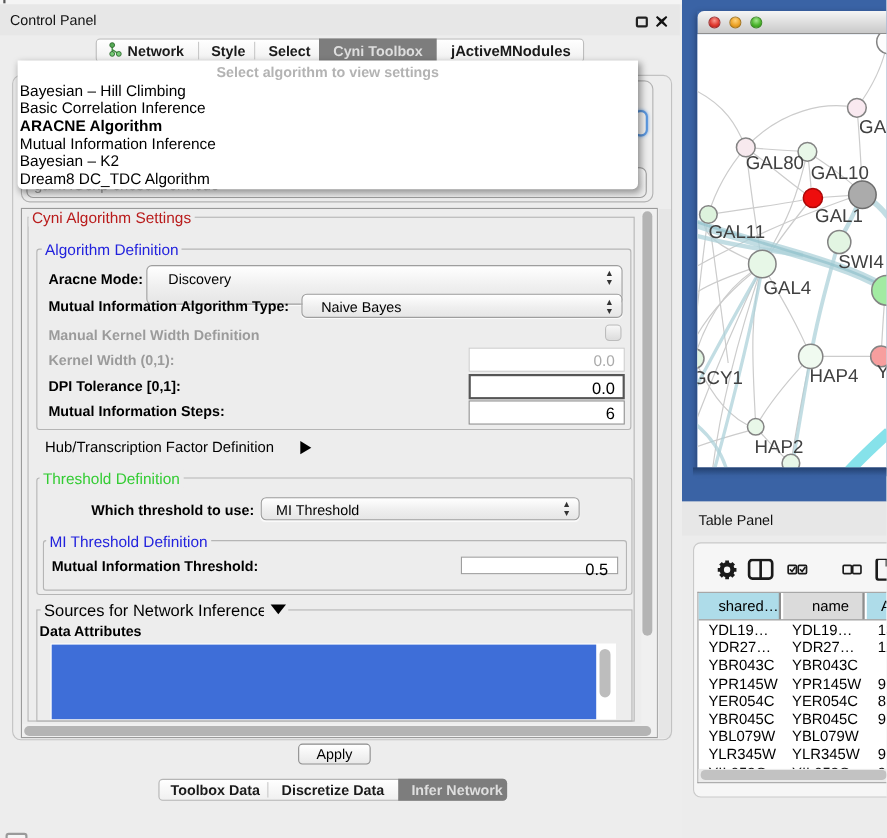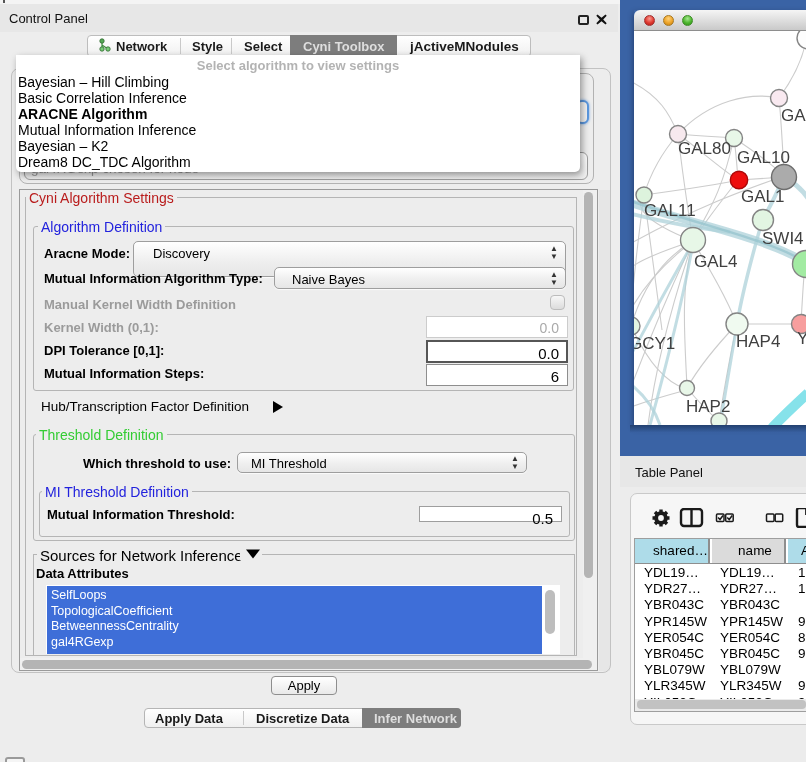--- a/index.html
+++ b/index.html
@@ -129,30 +129,29 @@
 
 <div class="abs grpbox" style="left:33px;top:554px;width:542px;height:102px;border-radius:0;">
   <span class="grplabel" style="left:3px;font-size:15px;color:#000;font-weight:normal;">Sources for Network Inference</span>
 </div>
 <svg class="abs" style="left:240px;top:548px;background:#ededed;" width="22" height="12" viewBox="0 0 22 12">
     <path d="M6 1.5 L20 1.5 L13 10.5 Z" fill="#000"></path>
   </svg>
 <div class="abs lbl" style="left:36px;top:566px;">Data Attributes</div>
 <div class="abs" style="left:46px;top:585px;width:514px;height:69px;background:#ffffff;overflow:hidden;">
   <div style="position:absolute;left:1px;top:1px;width:495px;height:68px;background:#3e6ed8;"></div>
-  <div style="position:absolute;left:5px;top:3px;font-size:12.5px;color:#ffffff;line-height:15.6px;">SelfLoops<br>TopologicalCoefficient<br>BetweennessCentrality<br>gal4RGexp</div>
   <div style="position:absolute;left:499px;top:5px;width:10px;height:44px;background:#bdbdbd;border-radius:5px;"></div>
 </div>
 
 <div class="abs" style="left:271px;top:676px;width:66px;height:19px;border:1px solid #8e8e8e;border-radius:4px;background:linear-gradient(#ffffff,#e9e9e9);text-align:center;font-size:13px;padding-top:1px;">Apply</div>
 
 <div class="abs" style="left:144px;top:708px;width:317px;height:20px;background:linear-gradient(#ffffff,#f0f0f0);border:1px solid #b5b5b5;border-radius:4px;"></div>
 <div class="abs" style="left:243px;top:711px;width:1px;height:14px;background:#c9c9c9;"></div>
 <div class="abs" style="left:362px;top:708px;width:99px;height:20px;background:#7d7d7d;border-radius:0 4px 4px 0;"></div>
-<div class="abs b" style="left:155px;top:711px;font-size:13px;color:#1a1a1a;">Apply Data</div>
+<div class="abs b" style="left:155px;top:711px;font-size:13px;color:#1a1a1a;">Toolbox Data</div>
 <div class="abs b" style="left:256px;top:711px;font-size:13px;color:#1a1a1a;">Discretize Data</div>
 <div class="abs b" style="left:374px;top:711px;font-size:13px;color:#dedede;">Infer Network</div>
 
 <div class="abs" style="left:5px;top:757px;width:20px;height:10px;border:2px solid #9a9a9a;border-radius:3px;background:#f5f5f5;"></div>
 
 <div class="abs" style="left:620px;top:0;width:186px;height:456px;background:#3a63a5;"></div>
 
 <div class="abs" style="left:634px;top:10px;width:172px;height:415px;box-shadow:0 3px 6px rgba(0,0,20,0.45);"></div>
 <div class="abs" style="left:634px;top:10px;width:172px;height:21px;background:linear-gradient(#f5f5f5,#c9c9c9);border-bottom:1px solid #8e8e8e;border-radius:6px 0 0 0;"></div>
 <div class="abs" style="left:644px;top:15px;width:11px;height:11px;border-radius:50%;background:radial-gradient(circle at 50% 30%, #f9998f 0%, #e03a30 55%, #b01a14 100%);border:0.5px solid #a03030;"></div>

